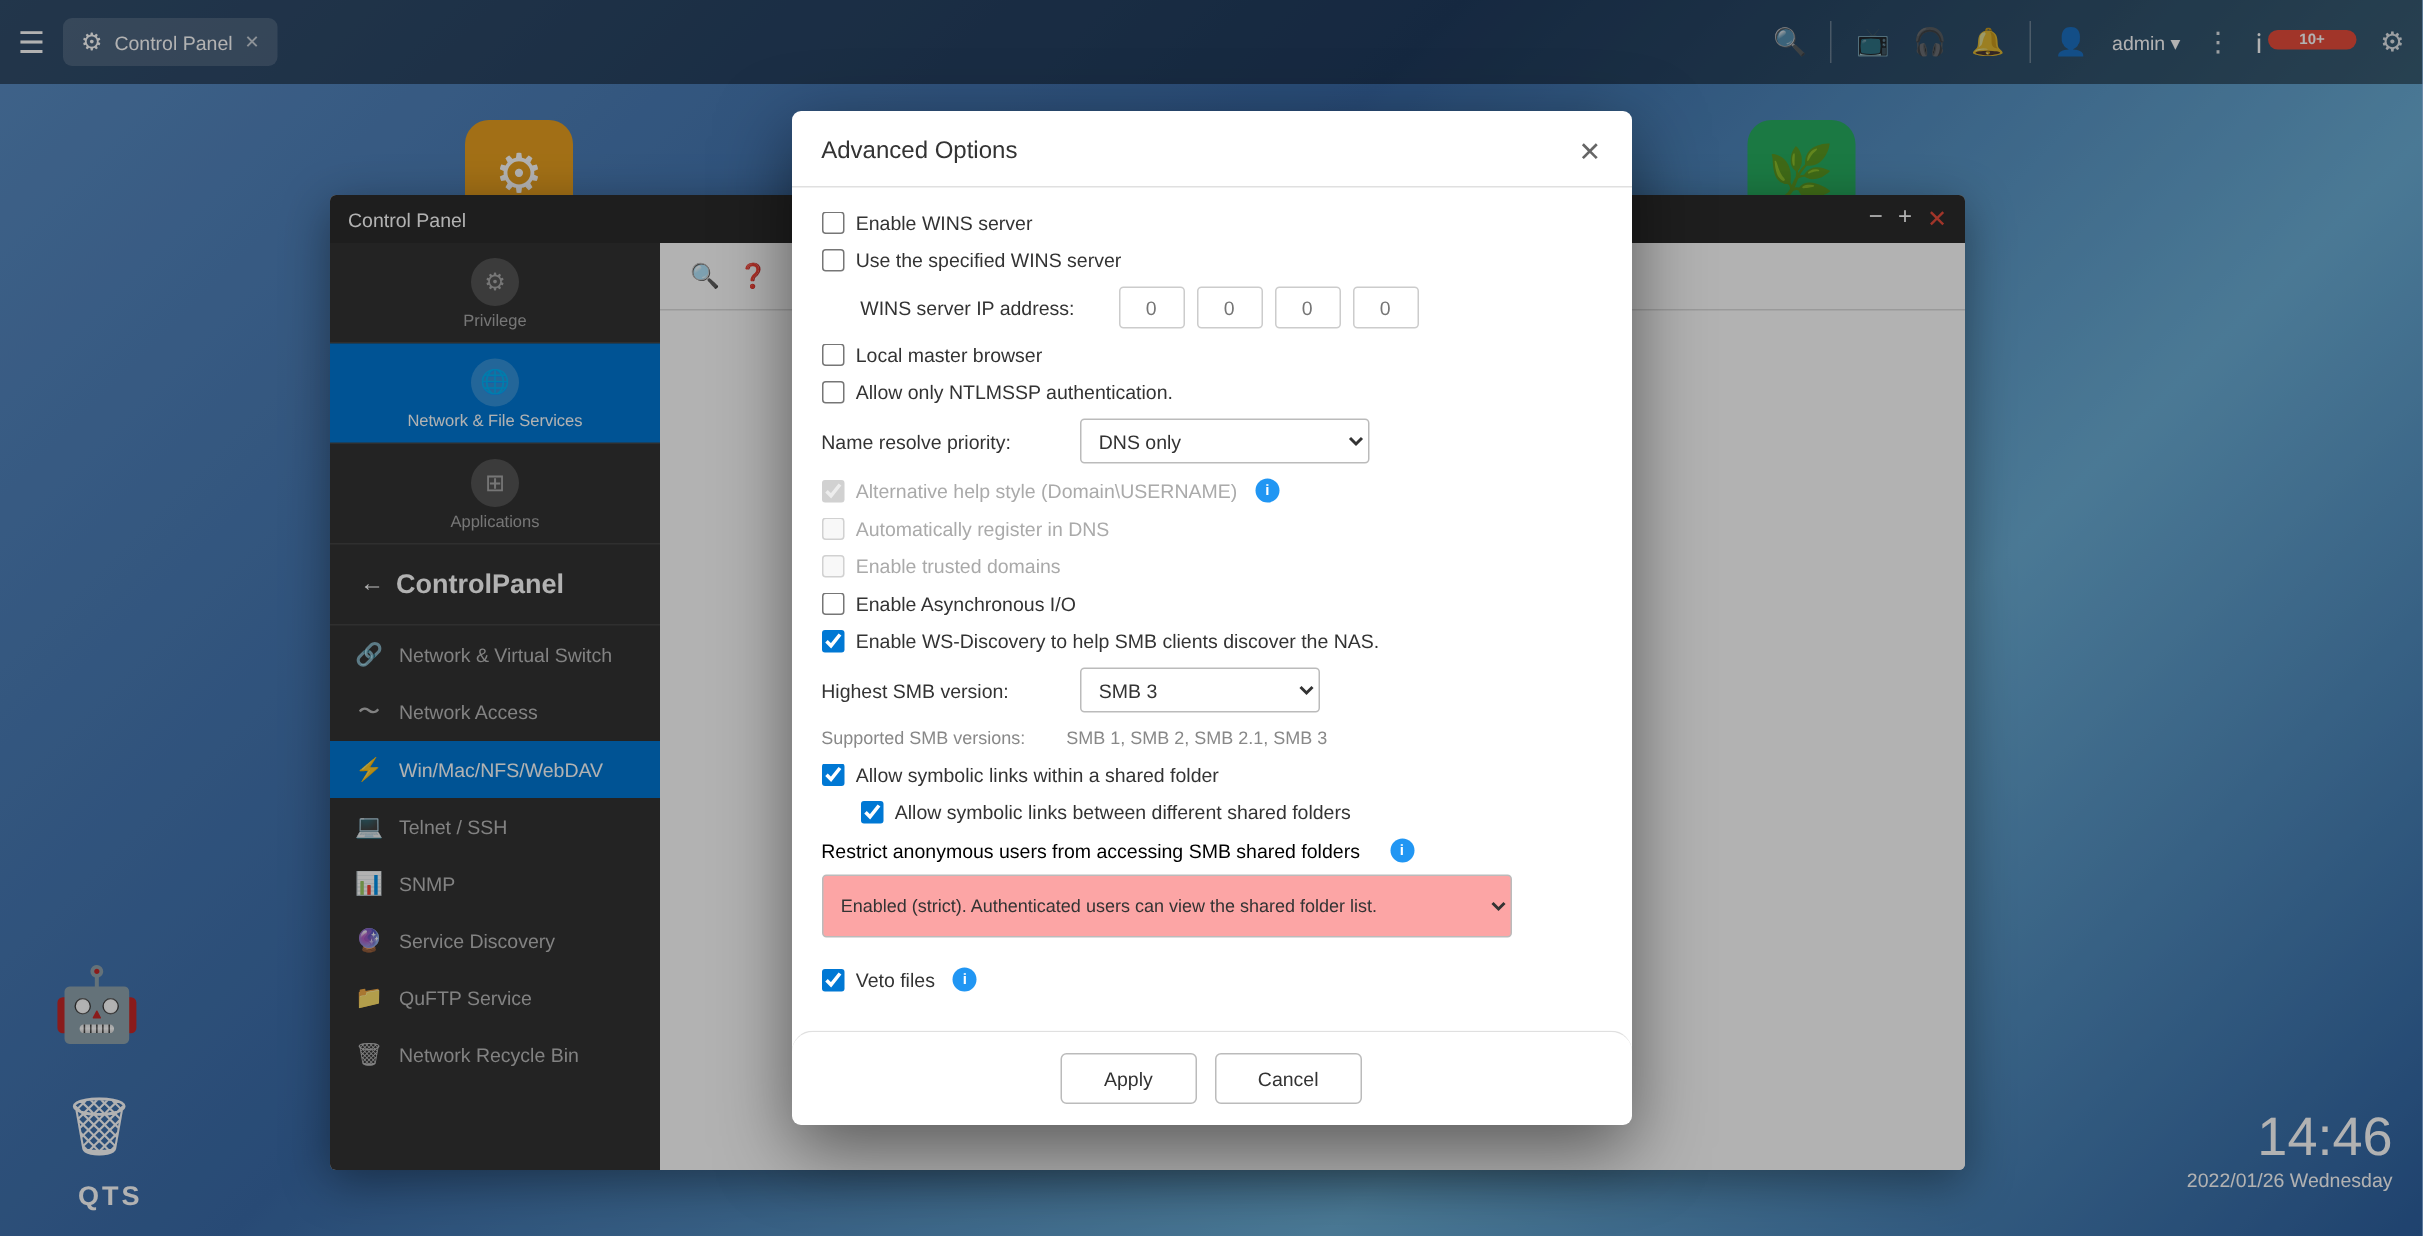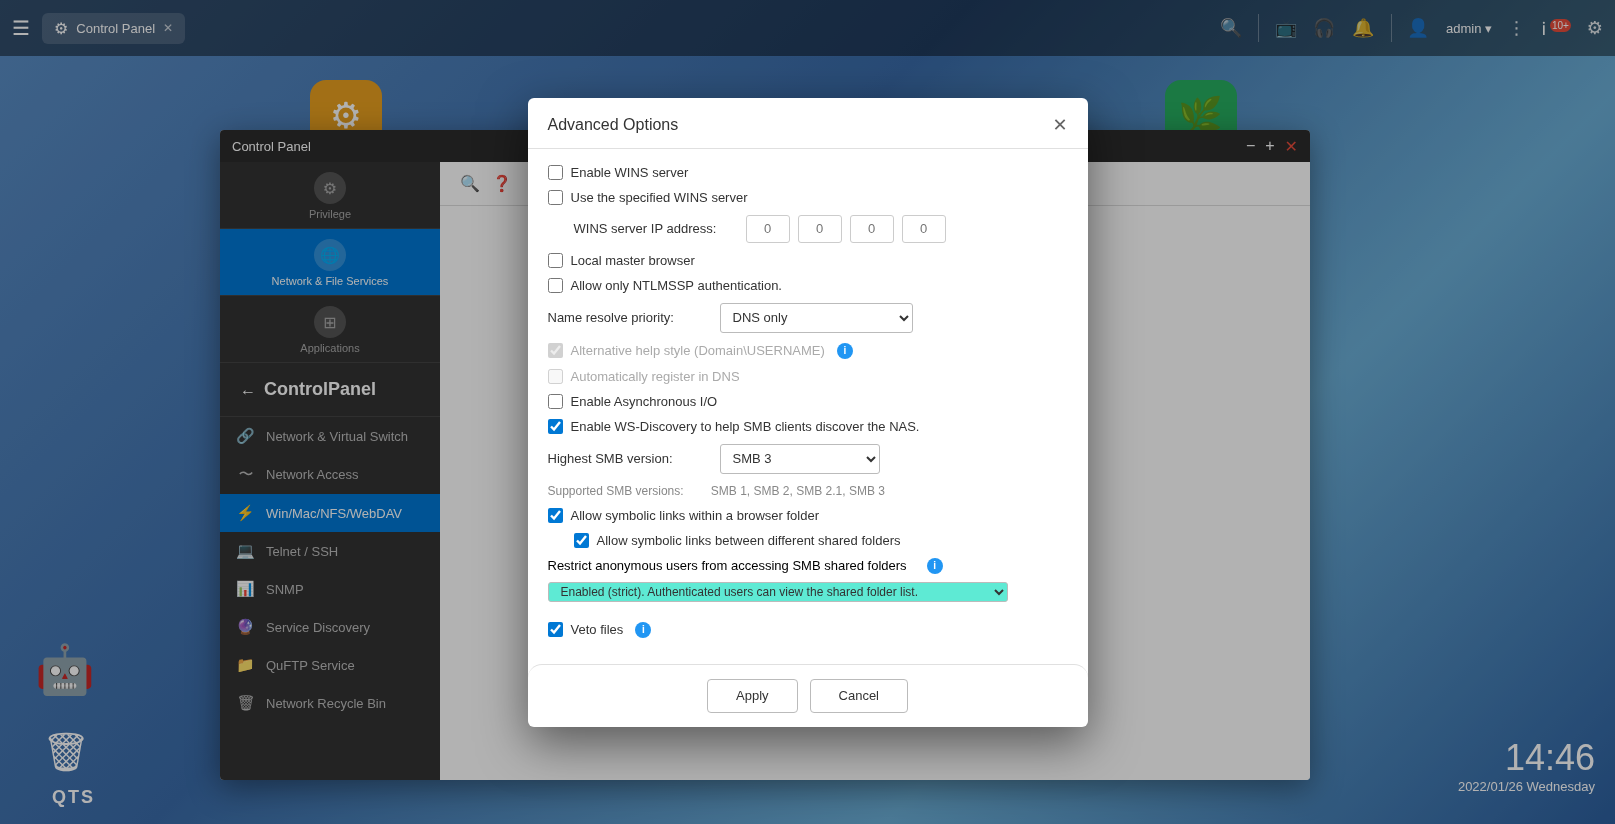--- a/index.html
+++ b/index.html
@@ -76,23 +76,24 @@
     }
     .taskbar-right .admin-label {
       font-size: 13px;
       cursor: pointer;
     }
     .taskbar-right .badge {
       background: #e74c3c;
       color: white;
       border-radius: 10px;
       font-size: 10px;
-      padding: 1px 2px;
+      padding: 1px 21px;
       position: relative;
       top: -6px;
+      font-weight: bold;
     }
     .clock-widget {
       position: absolute;
       bottom: 30px;
       right: 20px;
       text-align: right;
       color: white;
     }
     .clock-widget .time {
       font-size: 36px;
@@ -356,26 +357,26 @@
       display: inline-block;
     }
 
     .indent-check {
       margin-left: 26px;
     }
 
     .restrict-dropdown {
       width: 100%;
       max-width: 460px;
-      height: 20px;
+      height: 42px;
       border: 1px solid #bbb;
       border-radius: 3px;
       font-size: 12px;
       padding: 0 24px 0 8px;
-      background: #5eead4;
+      background: #fca5a5;
       appearance: auto;
       cursor: pointer;
       color: #333;
       margin-bottom: 10px;
     }
 
     
     .btn {
       height: 34px;
       padding: 0 28px;
@@ -615,20 +616,24 @@
           <input type="checkbox" id="cb_alt_login" checked="" disabled="" style="">
           <label for="cb_alt_login" class="disabled">Alternative help style (Domain\USERNAME)</label>
           <span class="info-icon">i</span>
         </div>
 
         <div class="form-check">
           <input type="checkbox" id="cb_auto_dns" disabled="" style="">
           <label for="cb_auto_dns" class="disabled">Automatically register in DNS</label>
         </div>
 
+        <div class="form-check">
+          <input type="checkbox" id="cb_trusted" disabled="" style="">
+          <label for="cb_trusted" class="disabled">Enable trusted domains</label>
+        </div>
 
         <div class="form-check">
           <input type="checkbox" id="cb_async_io" style="">
           <label for="cb_async_io">Enable Asynchronous I/O</label>
         </div>
 
         <div class="form-check">
           <input type="checkbox" id="cb_ws_discovery" checked="" style="">
           <label for="cb_ws_discovery">Enable WS-Discovery to help SMB clients discover the NAS.</label>
         </div>
@@ -644,21 +649,21 @@
         </div>
 
 
         <div class="supported-versions">
           <span class="supported-versions-label">Supported SMB versions:</span>
           <span>SMB 1, SMB 2, SMB 2.1, SMB 3</span>
         </div>
 
         <div class="form-check">
           <input type="checkbox" id="cb_symlinks" checked="" style="">
-          <label for="cb_symlinks">Allow symbolic links within a browser folder</label>
+          <label for="cb_symlinks">Allow symbolic links within a shared folder</label>
         </div>
 
         <div class="form-check indent-check">
           <input type="checkbox" id="cb_symlinks_between" checked="" style="">
           <label for="cb_symlinks_between">Allow symbolic links between different shared folders</label>
         </div>
 
         <div style="display:flex;align-items:center;margin-bottom:8px;gap:16px;">
           <span>Restrict anonymous users from accessing SMB shared folders</span>
           <span class="info-icon">i</span>

